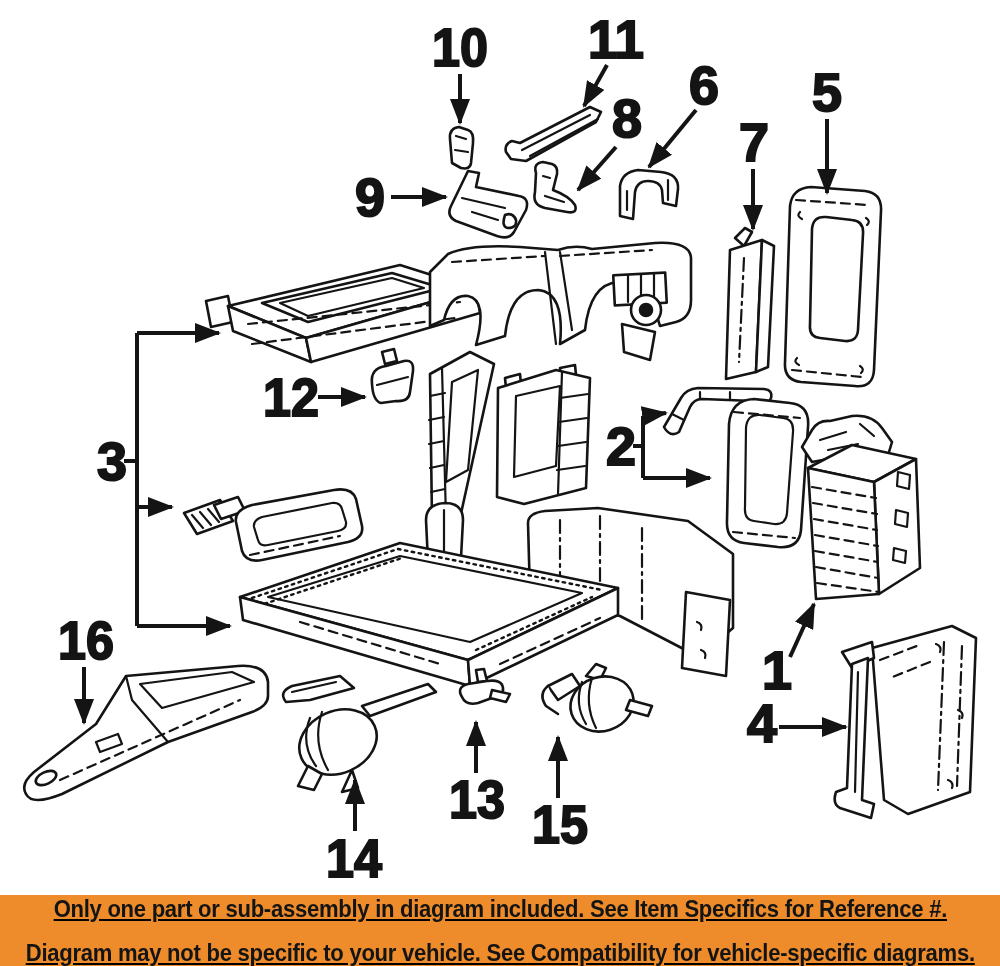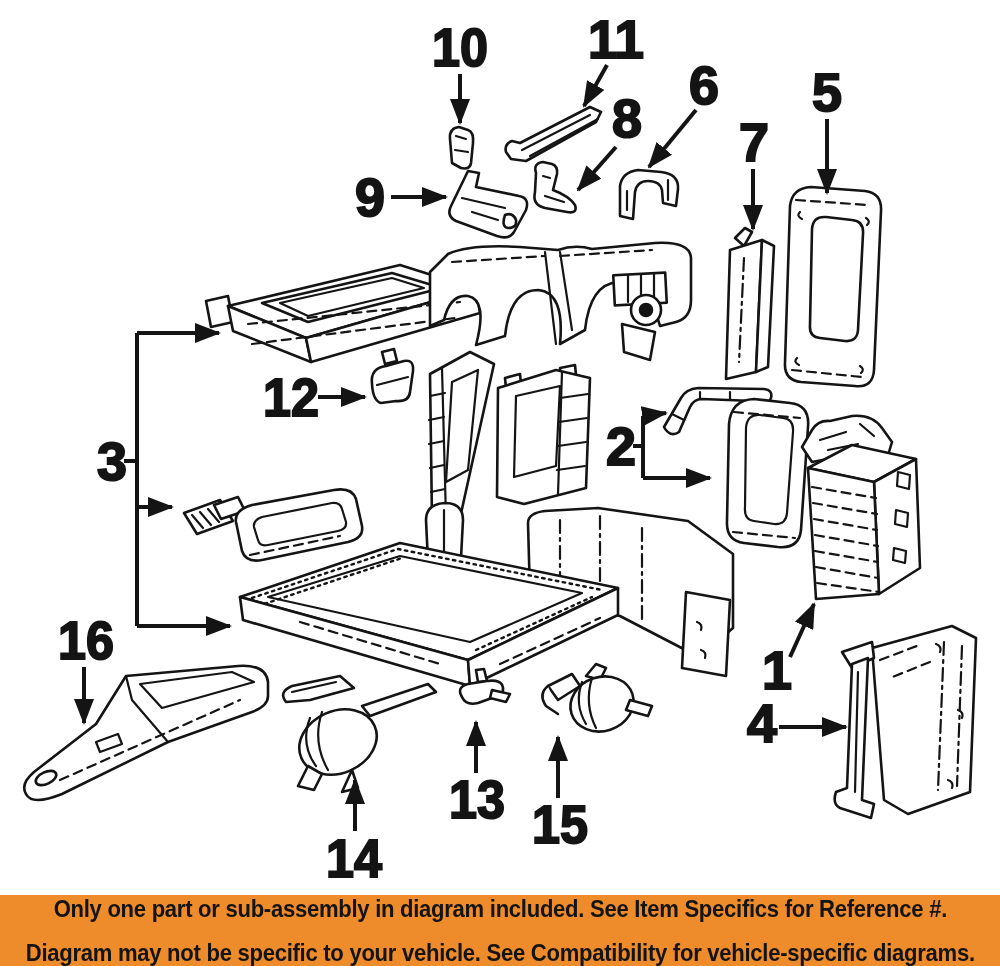--- a/index.html
+++ b/index.html
@@ -16,20 +16,21 @@
   .callout-line{stroke:#141414;stroke-width:4;fill:none;}
   .callout-num{
     font-family:"Liberation Sans",sans-serif;font-weight:bold;font-size:54px;
     fill:#141414;stroke:#141414;stroke-width:2;
   }
   .banner{
     position:absolute;left:0;bottom:0;width:1000px;height:71px;
     background:var(--banner-bg,#EE8C2B);
     display:flex;flex-direction:column;justify-content:center;align-items:center;
     gap:14px;
+    text-decoration:underline;
   }
   .banner-line{
     display:inline-block;white-space:nowrap;
     color:var(--banner-fg,#141414);
     font-weight:bold;font-size:24.5px;letter-spacing:-0.3px;
     transform:scaleX(0.9);transform-origin:center;
     line-height:1.22;
   }
 </style>
 </head>

